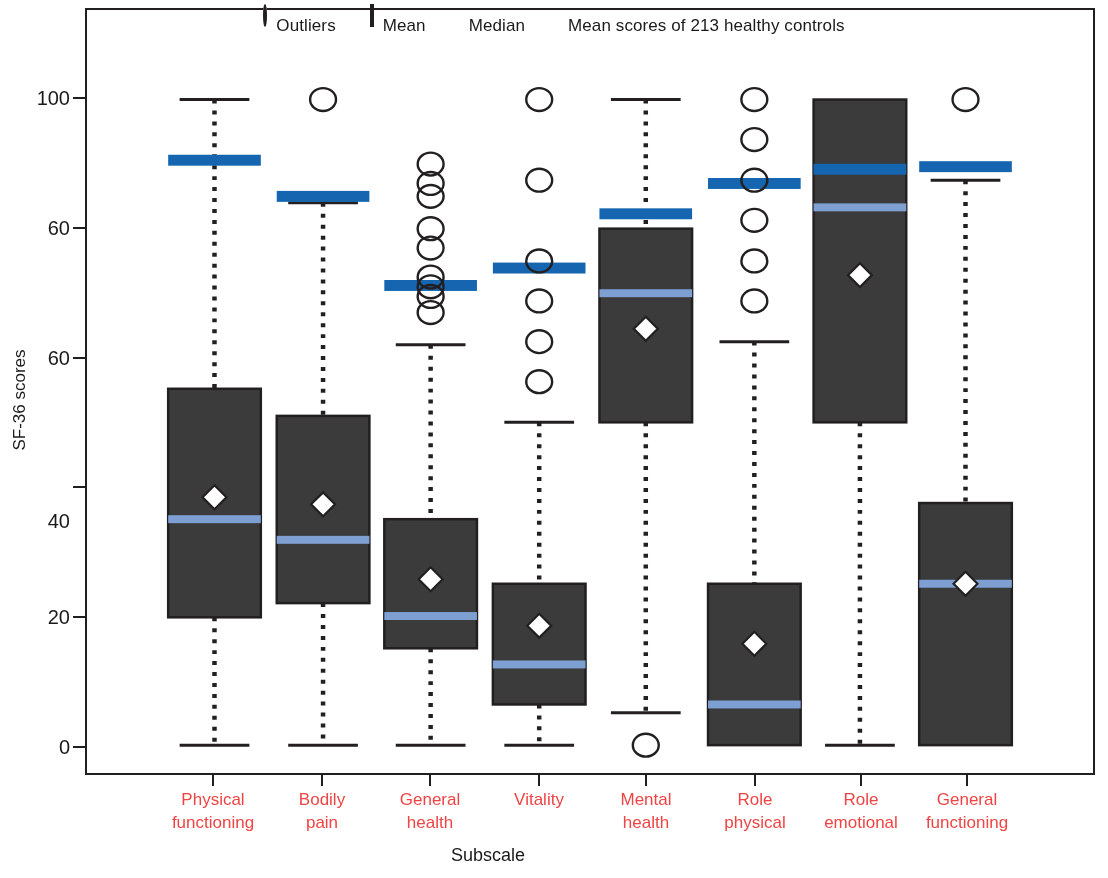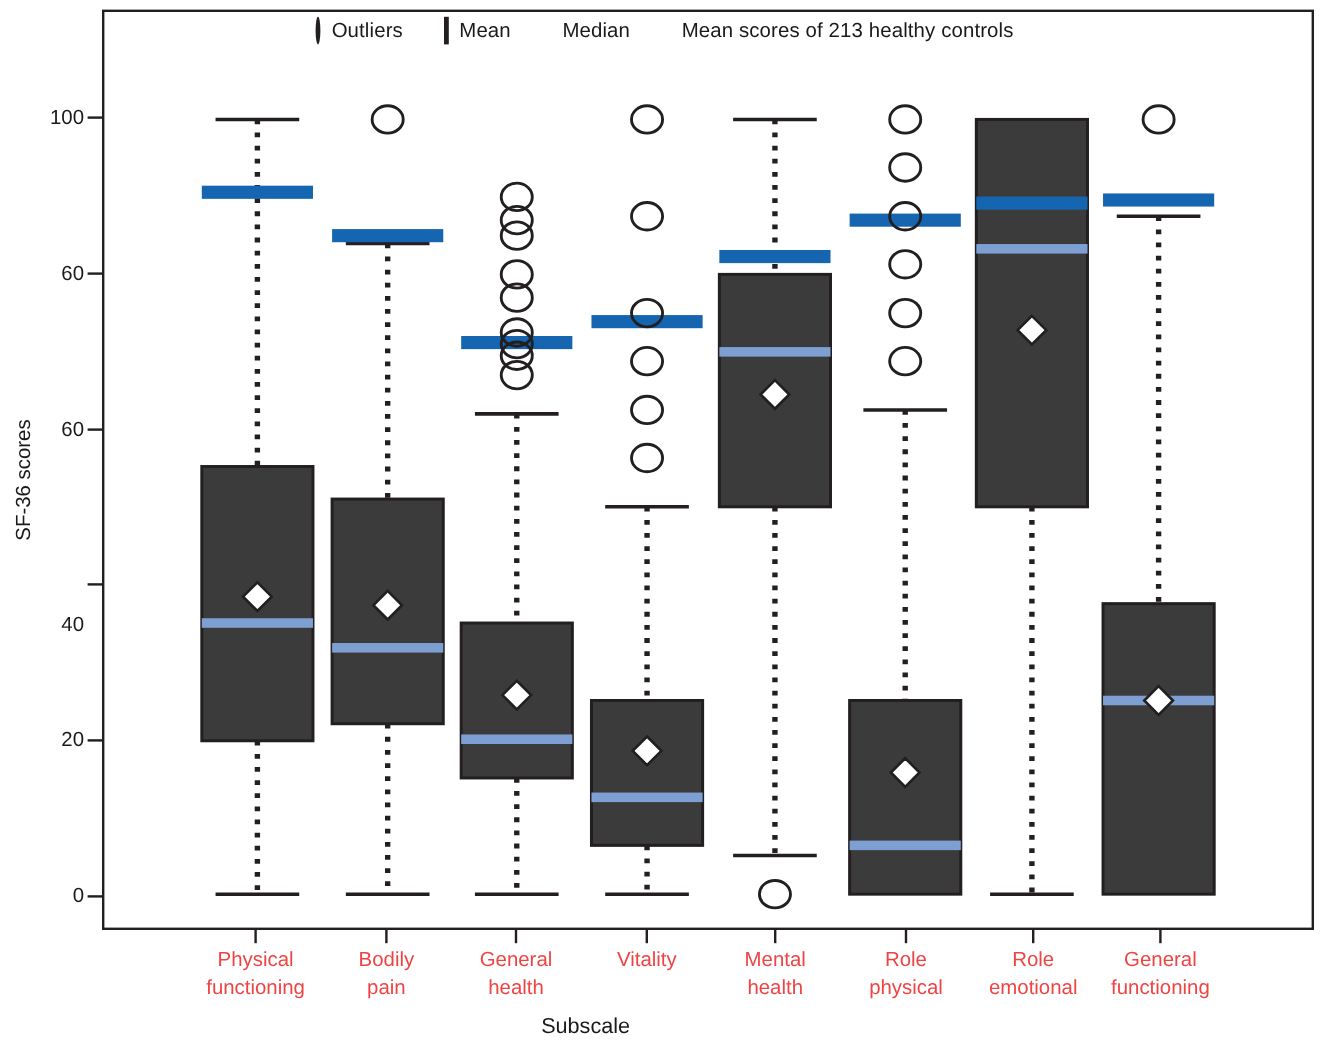--- a/index.html
+++ b/index.html
@@ -44,21 +44,20 @@
     width: 100%;
     height: 52px;
     display: flex;
     align-items: center;
     justify-content: center;
     gap: 34px;
     pointer-events: none;
   }
   .legend-entry {
     display: flex;
-    align-items: center;
     gap: 9px;
     font-size: 17px;
     color: #1a1a1a;
     letter-spacing: .1px;
   }
   .legend-glyph {
     display: inline-block;
     flex: 0 0 auto;
     line-height: 0;
   }
@@ -86,21 +85,21 @@
   .glyph-control {
     width: 56px;
     height: 10px;
     background: #1565b0;
   }
   
   .ytick-label {
     position: absolute;
     right: 0;
     text-align: right;
-    font-size: 17px;
+    font-size: 20px;
     color: #1a1a1a;
     transform: translateY(-50%);
   }
   #ytick-labels {
     position: absolute;
     left: 0;
     top: 0;
     width: 70px;
     height: 878px;
   }

